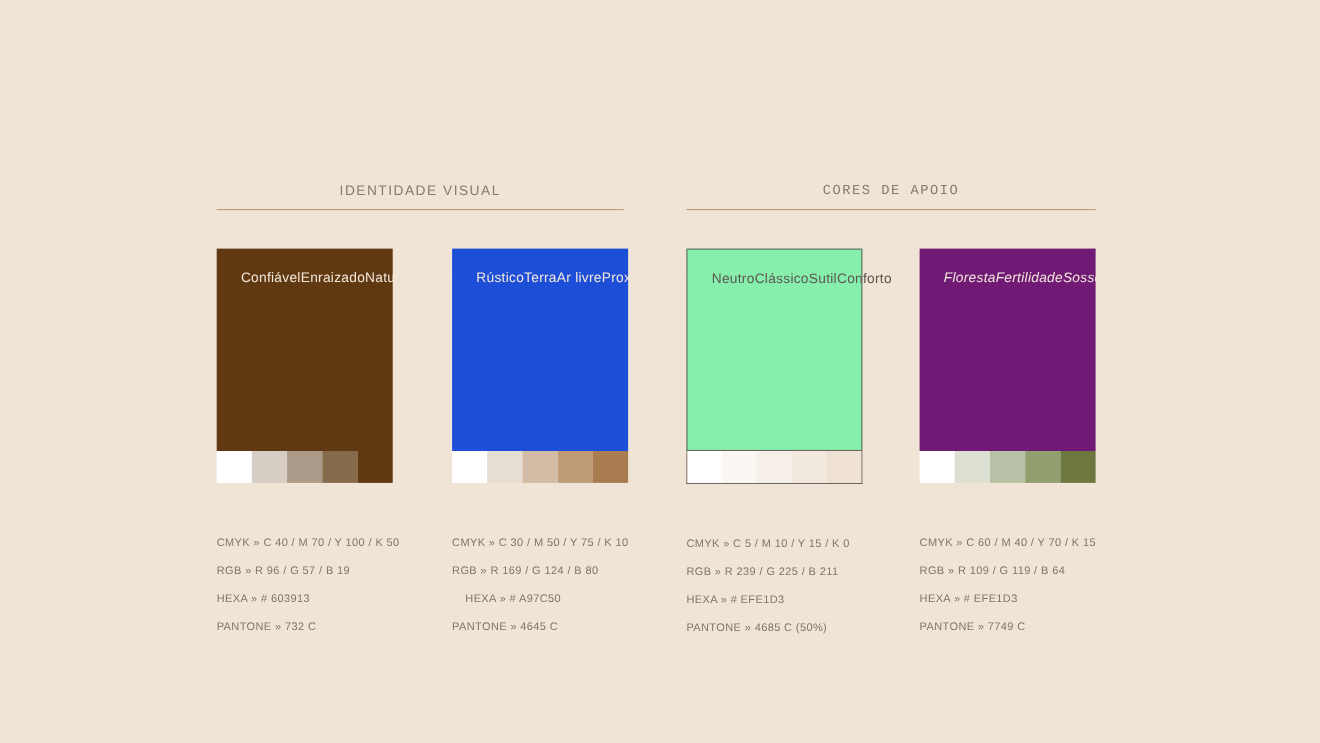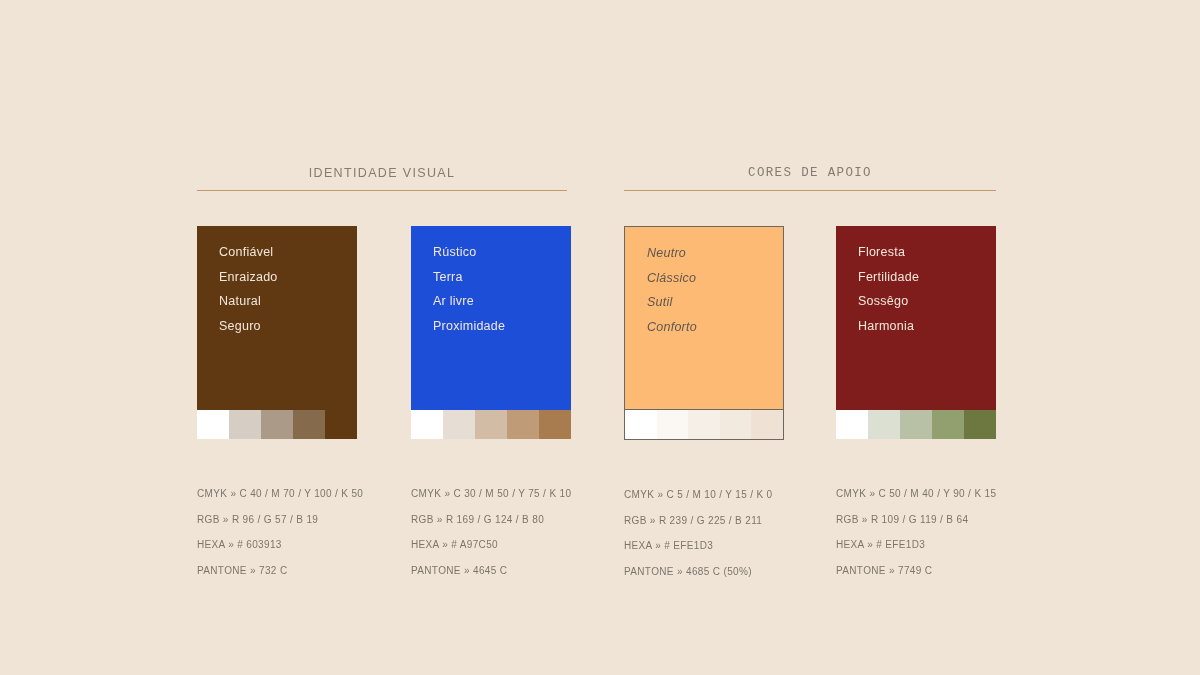--- a/index.html
+++ b/index.html
@@ -61,21 +61,21 @@
   .card-col {
     width: 160px;
   }
 
   
   .swatch {
     position: relative;
     width: 160px;
     height: 184px;
     display: flex;
-    flex-direction: column;
+    flex-direction: row;
     justify-content: flex-start;
     padding: 14px 0 0 22px;
   }
   .swatch.bordered {
     border: 1px solid #6d675f;
   }
 
   .keyword {
     font-size: 12.5px;
     line-height: 24.7px;
@@ -161,31 +161,31 @@
       <div class="tints" id="tn1">
         <div class="tint" style="background: rgb(255, 255, 255);"></div>
         <div class="tint" style="background: rgb(230, 222, 212);"></div>
         <div class="tint" style="background: rgb(211, 188, 166);"></div>
         <div class="tint" style="background: rgb(191, 155, 119);"></div>
         <div class="tint" style="background: rgb(169, 124, 80);"></div>
       </div>
       <div class="specs">
         <div class="spec-line" style="color: rgb(126, 117, 106);">CMYK » C 30 / M 50 / Y 75 / K 10</div>
         <div class="spec-line" style="color: rgb(126, 117, 106);">RGB » R 169 / G 124 / B 80</div>
-        <div class="spec-line" style="color: rgb(126, 117, 106);">HEXA » # A97C50</div>
+        <div class="spec-line" style="color: rgb(126, 117, 106); margin-left: 12px;">HEXA » # A97C50</div>
         <div class="spec-line" style="color: rgb(126, 117, 106);">PANTONE » 4645 C</div>
       </div>
     </div>
 
   </div>
 
   <div class="cards apoio">
 
     <div class="card-col">
-      <div class="swatch light bordered" id="sw2" style="background: #fdba74; font-style: italic;">
+      <div class="swatch light bordered" id="sw2" style="background: #86efac;">
         <div class="keyword">Neutro</div>
         <div class="keyword">Clássico</div>
         <div class="keyword">Sutil</div>
         <div class="keyword">Conforto</div>
       </div>
       <div class="tints bordered" id="tn2">
         <div class="tint" style="background: rgb(255, 255, 255);"></div>
         <div class="tint" style="background: rgb(251, 247, 243);"></div>
         <div class="tint" style="background: rgb(246, 239, 232);"></div>
         <div class="tint" style="background: rgb(243, 234, 223);"></div>
@@ -193,35 +193,35 @@
       </div>
       <div class="specs">
         <div class="spec-line" style="color: rgb(126, 117, 106);">CMYK » C 5 / M 10 / Y 15 / K 0</div>
         <div class="spec-line" style="color: rgb(126, 117, 106);">RGB » R 239 / G 225 / B 211</div>
         <div class="spec-line" style="color: rgb(126, 117, 106);">HEXA » # EFE1D3</div>
         <div class="spec-line" style="color: rgb(126, 117, 106);">PANTONE » 4685 C (50%)</div>
       </div>
     </div>
 
     <div class="card-col">
-      <div class="swatch dark" id="sw3" style="background: #7f1d1d;">
+      <div class="swatch dark" id="sw3" style="background: #701a75; font-style: italic;">
         <div class="keyword">Floresta</div>
         <div class="keyword">Fertilidade</div>
         <div class="keyword">Sossêgo</div>
         <div class="keyword">Harmonia</div>
       </div>
       <div class="tints" id="tn3">
         <div class="tint" style="background: rgb(255, 255, 255);"></div>
         <div class="tint" style="background: rgb(220, 224, 210);"></div>
         <div class="tint" style="background: rgb(184, 192, 165);"></div>
         <div class="tint" style="background: rgb(146, 160, 112);"></div>
         <div class="tint" style="background: rgb(109, 119, 64);"></div>
       </div>
       <div class="specs">
-        <div class="spec-line" style="color: rgb(126, 117, 106);">CMYK » C 50 / M 40 / Y 90 / K 15</div>
+        <div class="spec-line" style="color: rgb(126, 117, 106);">CMYK » C 60 / M 40 / Y 70 / K 15</div>
         <div class="spec-line" style="color: rgb(126, 117, 106);">RGB » R 109 / G 119 / B 64</div>
         <div class="spec-line" style="color: rgb(126, 117, 106);">HEXA » # EFE1D3</div>
         <div class="spec-line" style="color: rgb(126, 117, 106);">PANTONE » 7749 C</div>
       </div>
     </div>
 
   </div>
 
 </div>
 

